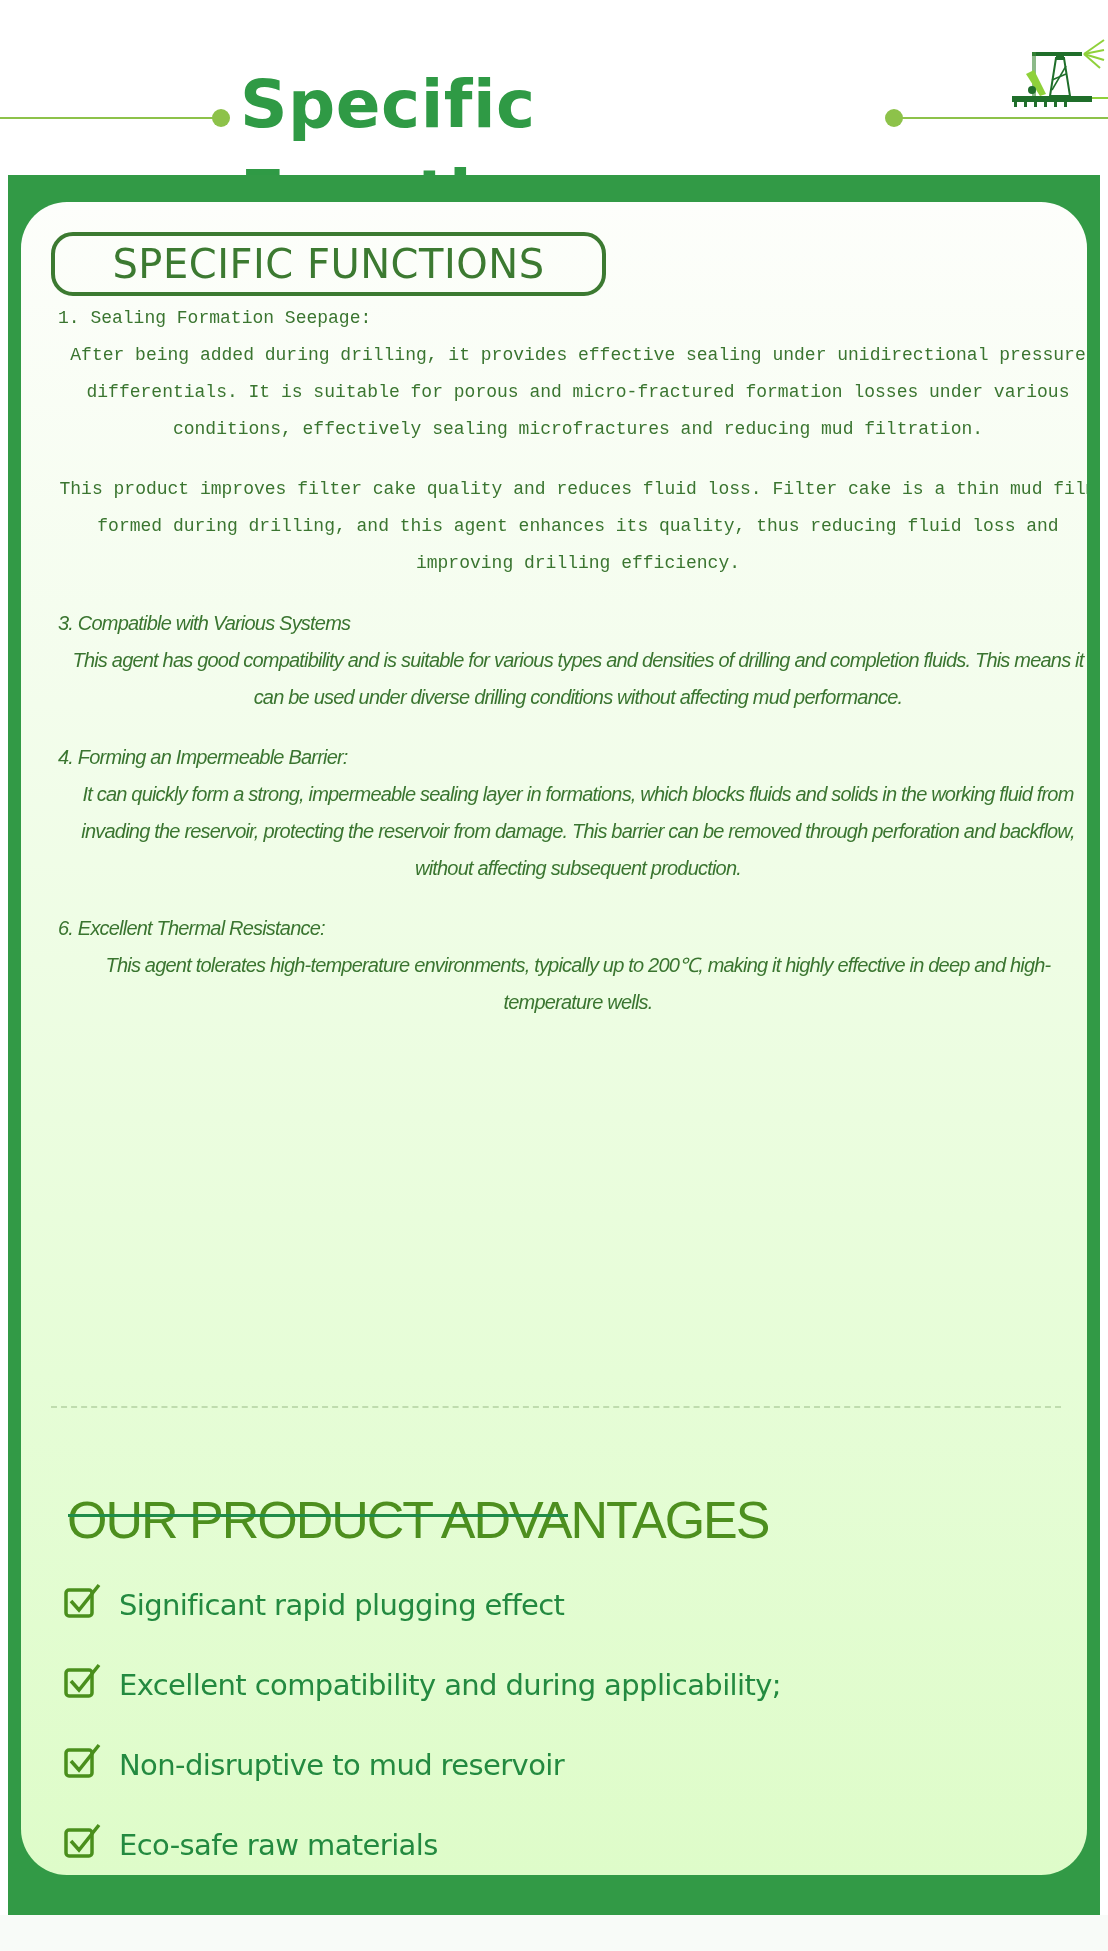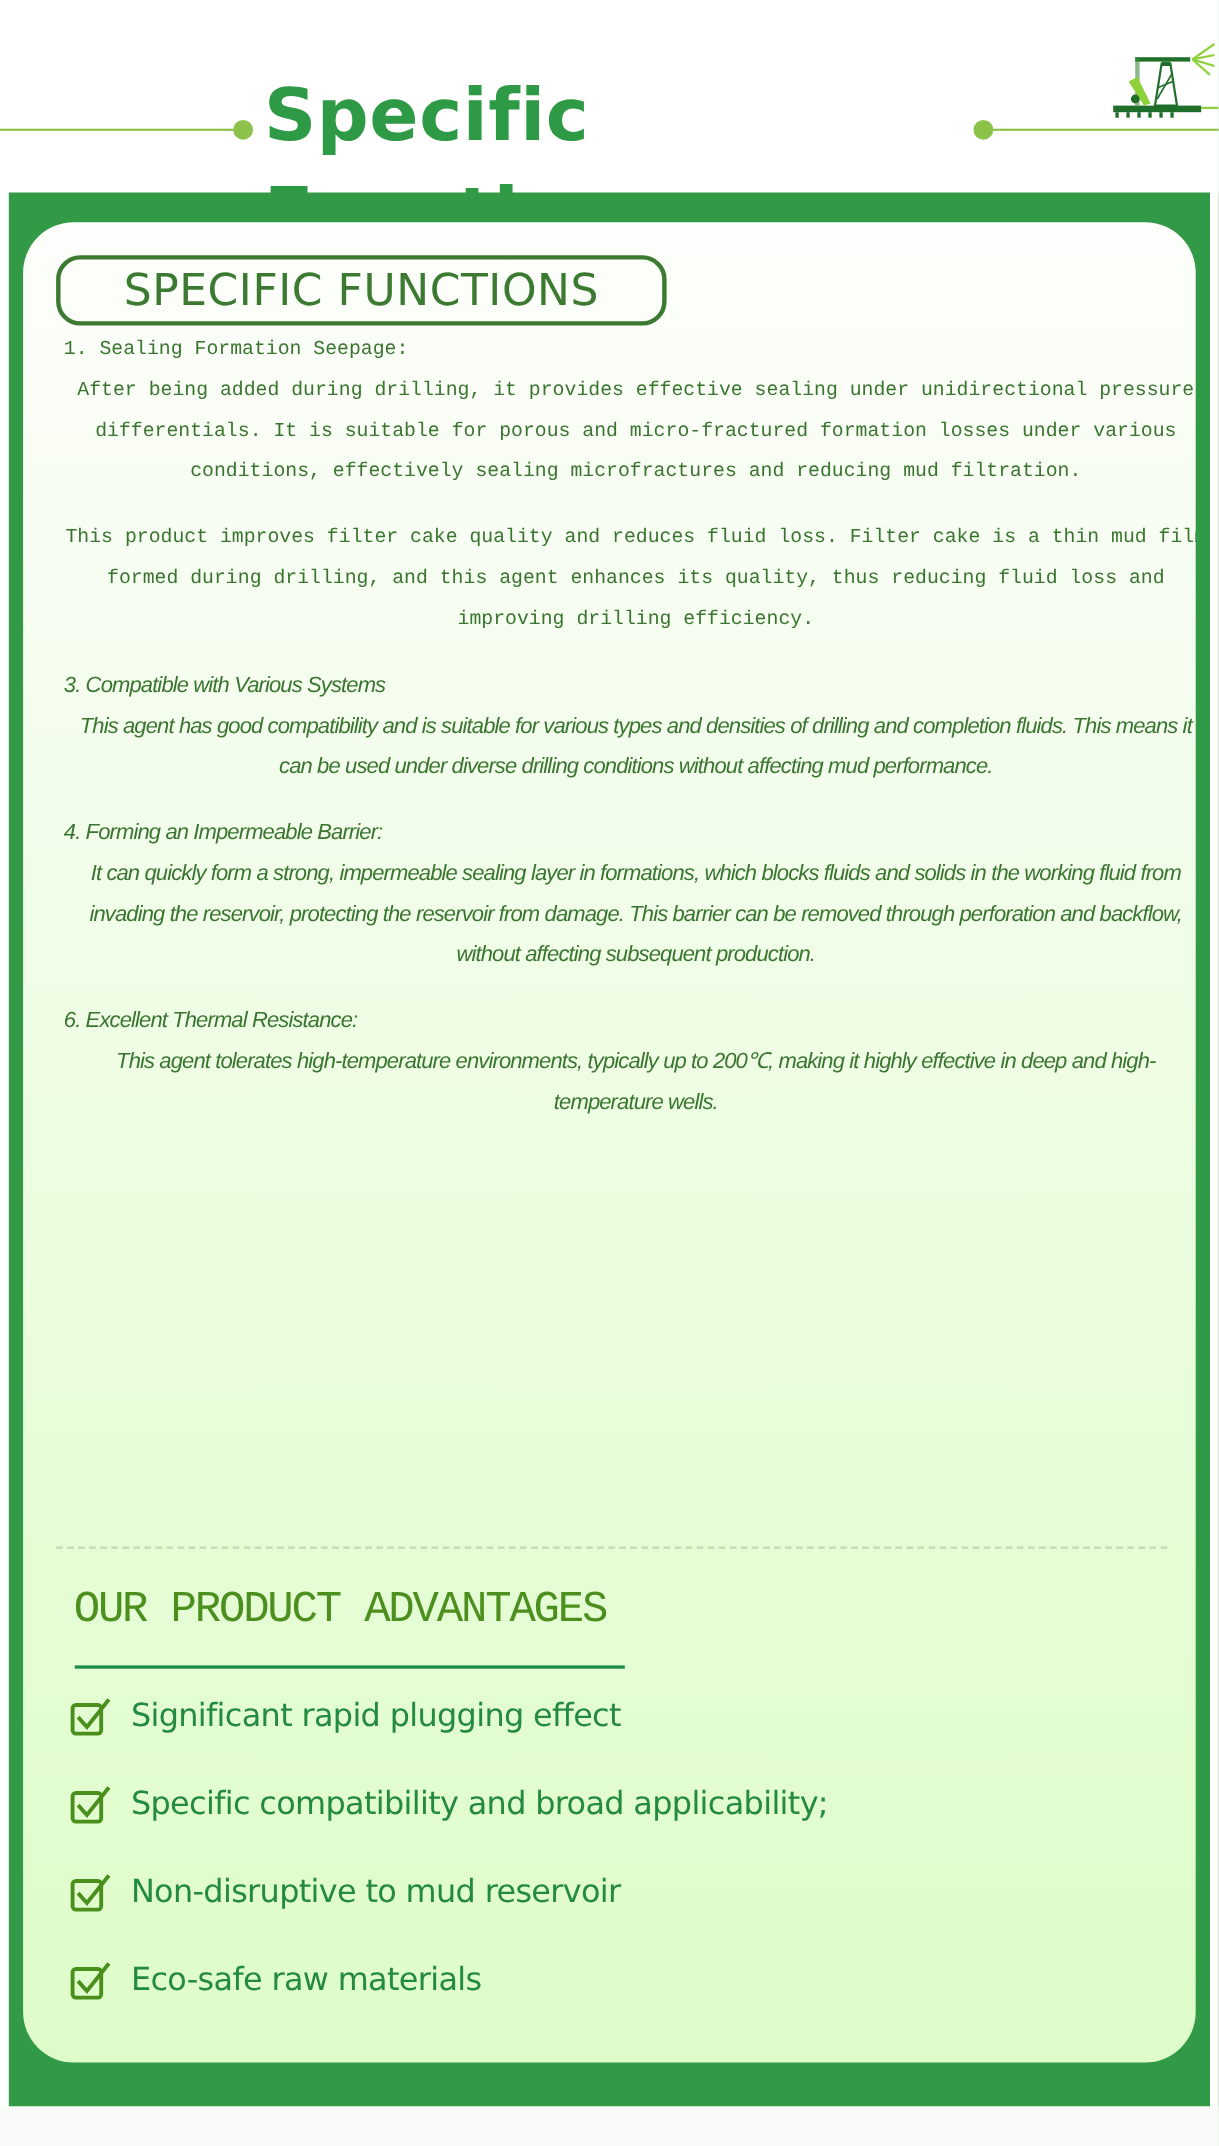--- a/index.html
+++ b/index.html
@@ -40,26 +40,26 @@
   .functions { position:absolute; left:37px; top:98px; width:1040px; }
   .func { color:#3a7530; font-family:Liberation Mono, monospace; font-size:18px; line-height:37px; margin-bottom:23px; }
   .func .ftitle { display:block; }
   .func .fbody { display:block;text-align:center; }
   .func.narrow { font-family:"Liberation Sans", sans-serif; font-size:20px; letter-spacing:-0.8px;font-style:italic; }
   .divider {
     position:absolute; left:30px; top:1204px; width:1010px; height:0;
     border-top:2px dashed #bfdcae;
   }
   .adv-title {
-    position:absolute; left:46px; top:1240px;
-    font-family:Liberation Mono, monospace; font-size:40px; color:#4d8f1e; letter-spacing:-2px;
+    position:absolute; left:46px; top:1288px;
+    font-family:Liberation Sans, sans-serif; font-size:52px; color:#4d8f1e; letter-spacing:-2px;
   }
   .adv-underline { position:absolute; left:47px; top:1312px; width:500px; height:3px; background:#1f8c4a; }
   .adv-list { position:absolute; left:42px; top:1340px; }
-  .adv-item { display:flex; align-items:flex-start; height:80px; }
+  .adv-item { display:flex; align-items:flex-end; height:80px; }
   .check { width:40px; height:40px; margin-right:16px; }
   .adv-text { font-family:"DejaVu Sans", sans-serif; font-size:29px; color:#238a40; letter-spacing:-0.6px; }
   .bottom { position:absolute; left:0; top:1915px; width:1108px; height:36px; background:#f8fbf8; }
 </style>
 </head>
 <body>
 
 <div class="header">
   <div class="hline left"></div>
   <div class="hdot left"></div>
@@ -131,21 +131,21 @@
             <rect x="3" y="8" width="26" height="26" rx="3" fill="none" stroke="#4a8f1c" stroke-width="3.5"></rect>
             <polyline points="8,19 16,28 36,3" fill="none" stroke="#4a8f1c" stroke-width="3.5"></polyline>
           </svg>
         <span class="adv-text">Significant rapid plugging effect</span>
       </div>
       <div class="adv-item">
         <svg class="check" viewBox="0 0 40 40">
             <rect x="3" y="8" width="26" height="26" rx="3" fill="none" stroke="#4a8f1c" stroke-width="3.5"></rect>
             <polyline points="8,19 16,28 36,3" fill="none" stroke="#4a8f1c" stroke-width="3.5"></polyline>
           </svg>
-        <span class="adv-text">Specific compatibility and broad applicability;</span>
+        <span class="adv-text">Excellent compatibility and during applicability;</span>
       </div>
       <div class="adv-item">
         <svg class="check" viewBox="0 0 40 40">
             <rect x="3" y="8" width="26" height="26" rx="3" fill="none" stroke="#4a8f1c" stroke-width="3.5"></rect>
             <polyline points="8,19 16,28 36,3" fill="none" stroke="#4a8f1c" stroke-width="3.5"></polyline>
           </svg>
         <span class="adv-text">Non-disruptive to mud reservoir</span>
       </div>
       <div class="adv-item">
         <svg class="check" viewBox="0 0 40 40">

